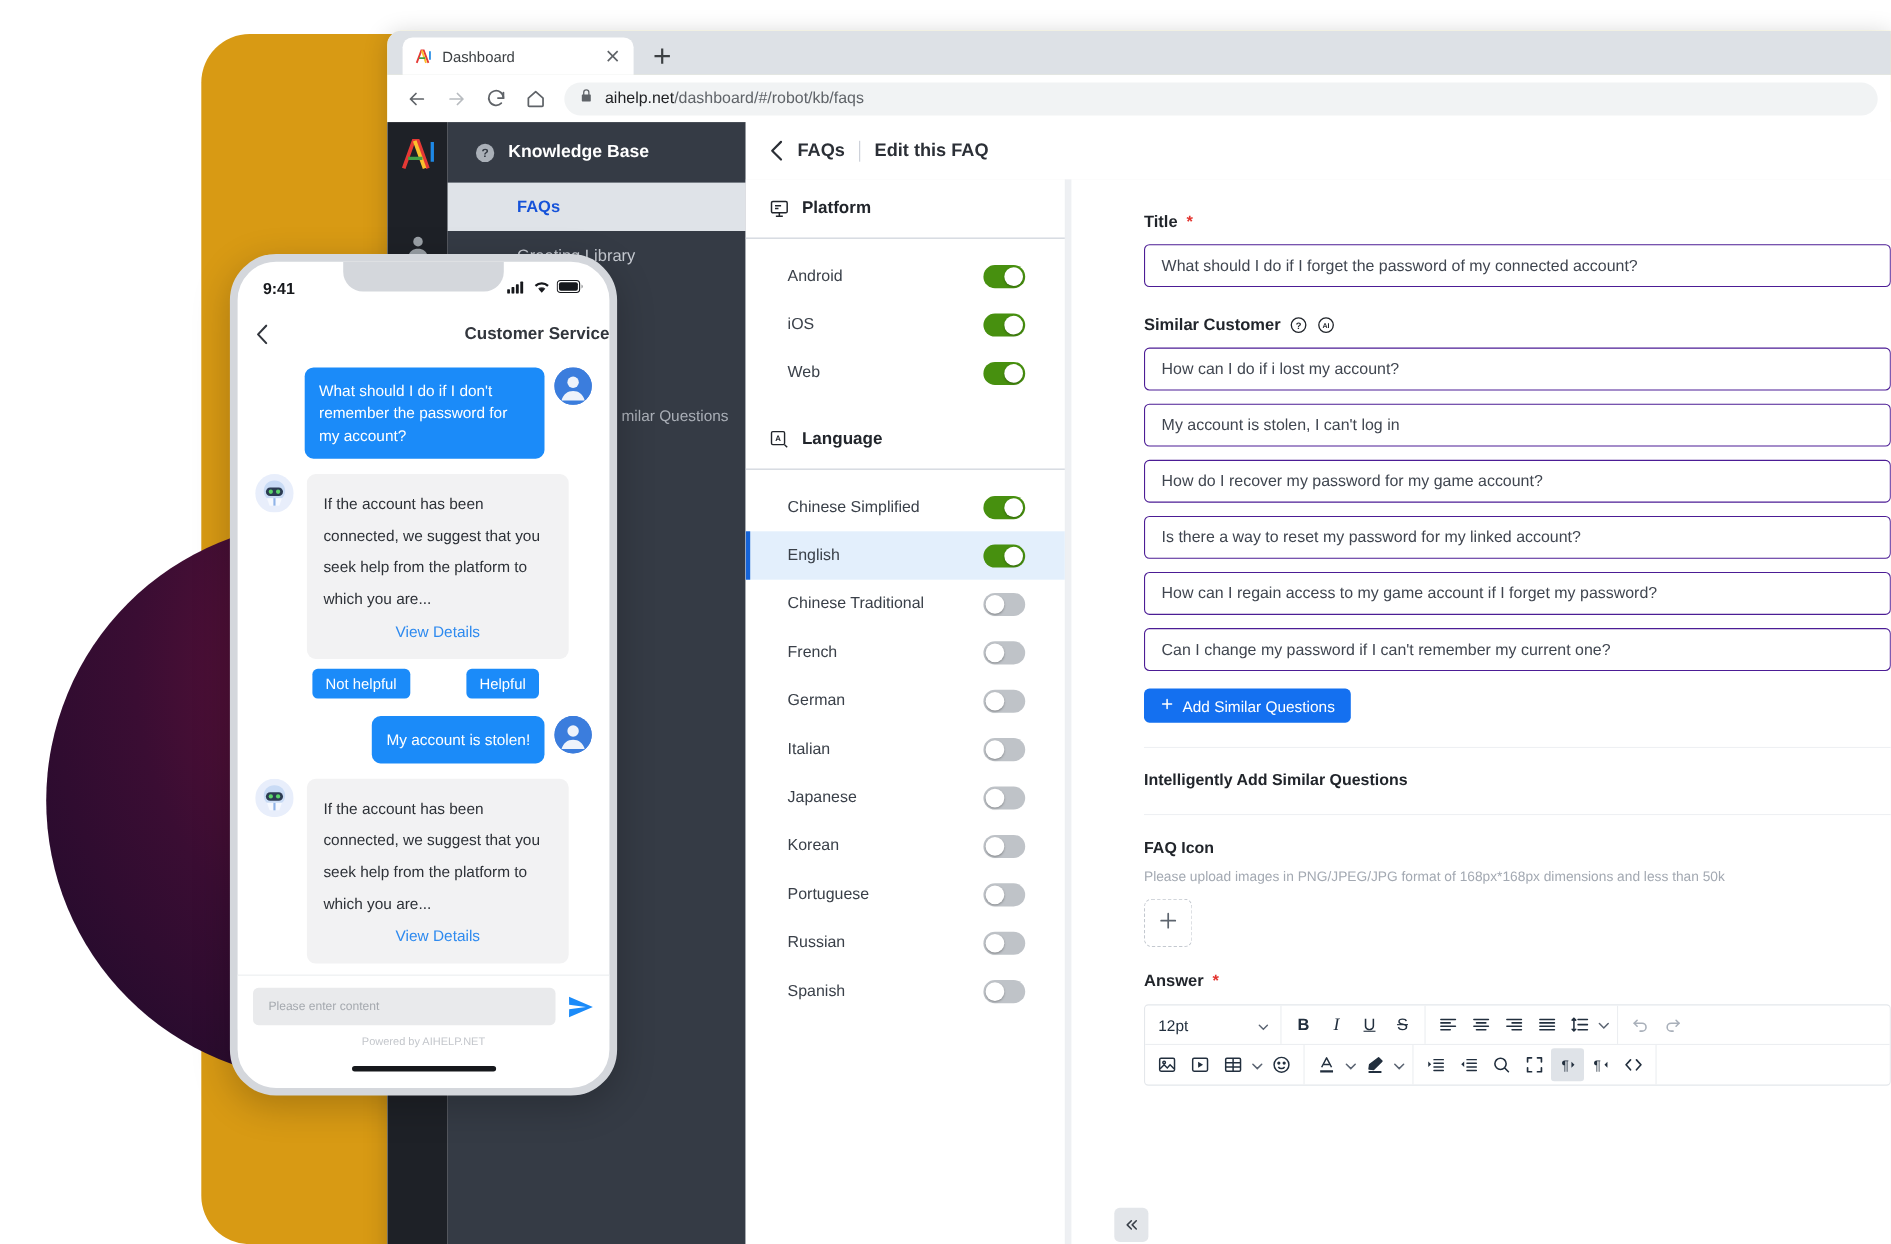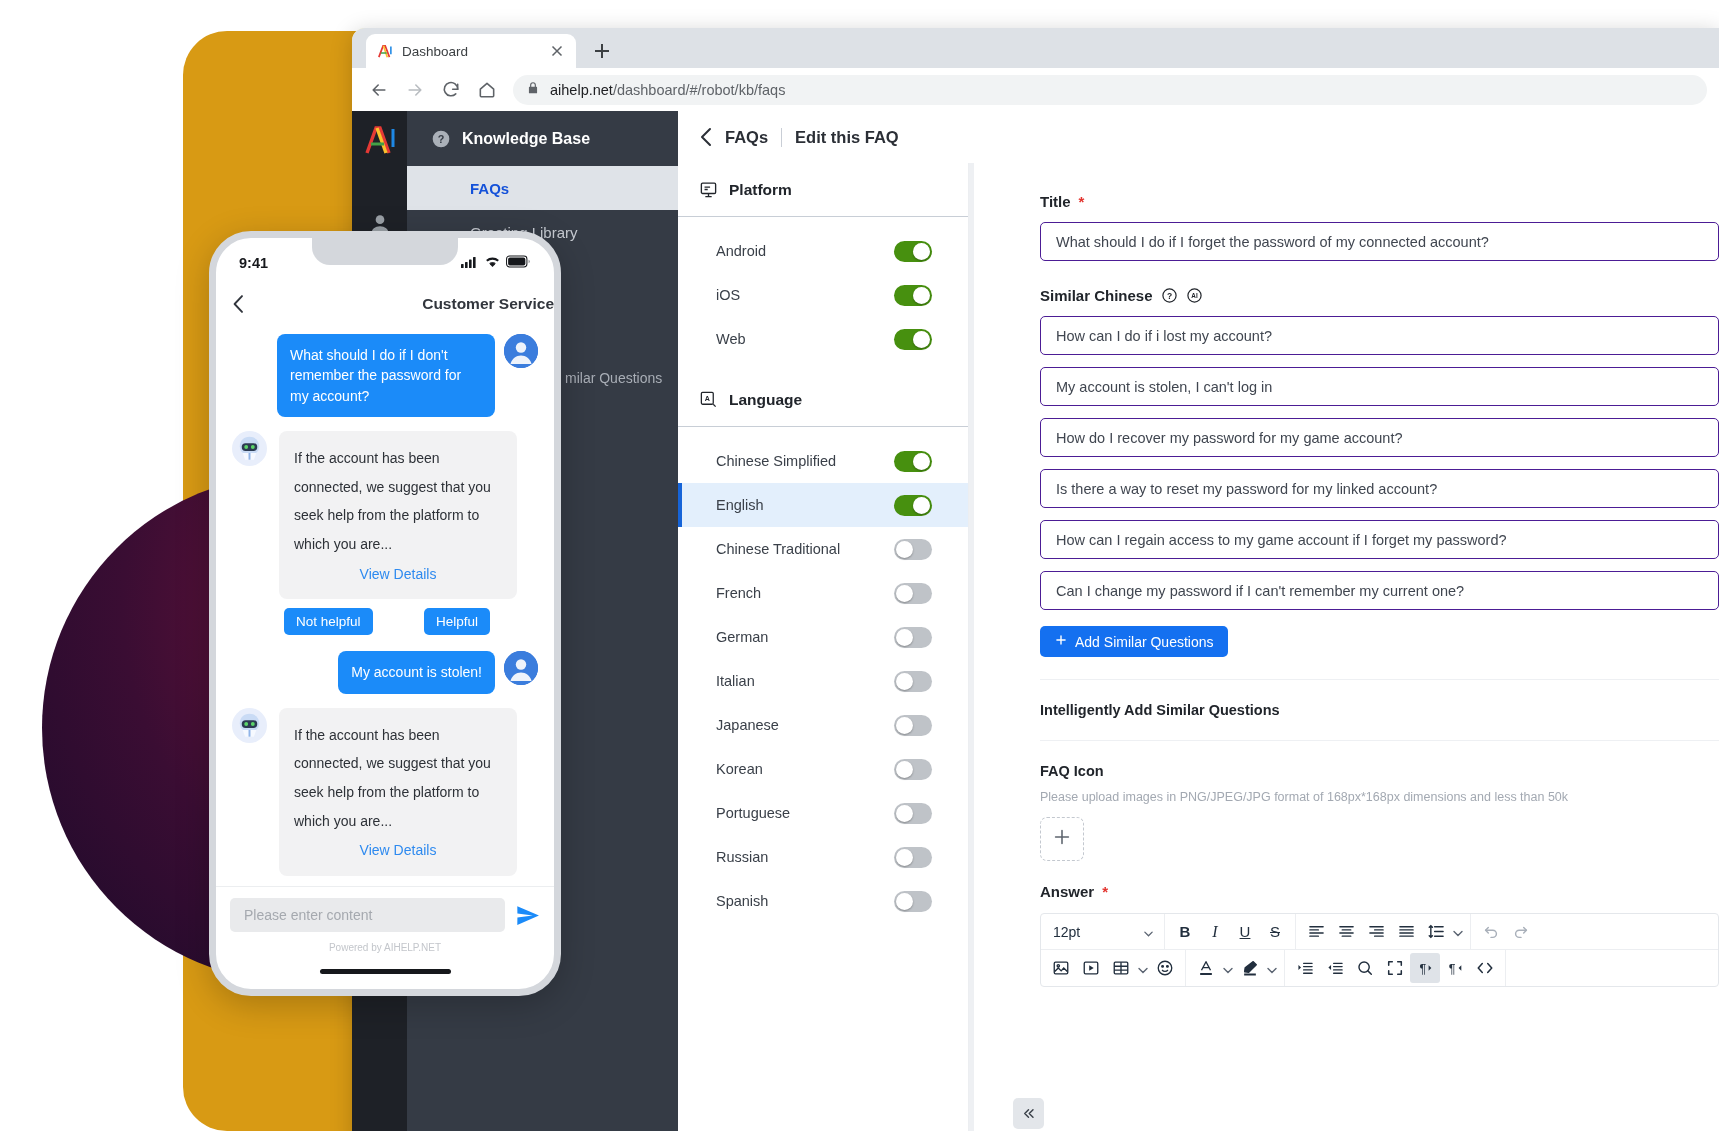--- a/index.html
+++ b/index.html
@@ -167,21 +167,21 @@
     flex: 0 0 auto; display: flex; align-items: center; justify-content: center; }
   .botav { width: 35px; height: 35px; flex: 0 0 auto; }
   .fb-row { display: flex; gap: 4px; justify-content: space-between; padding: 0 48px 0 52px;
     margin-bottom: 16px; }
   .fb-btn { background: #1b8bf9; color: #fff; border-radius: 5px; font-size: 13.5px;
     padding: 6px 12px; }
 
   .ph-input { flex: 0 0 auto; background: #fff; border-top: 1px solid #eceef0;
     padding: 11px 14px 4px 14px; display: flex; align-items: center; gap: 10px; }
   .ph-field { flex: 1 1 auto; height: 34px; background: #e9eaec; border-radius: 5px;
-    display: flex; align-items: center; padding: 0 14px; font-size: 14px; color: #a5a9af; }
+    display: flex; align-items: center; padding: 0 14px; font-size: 11px; color: #a5a9af; }
   .send-ic { width: 25px; height: 25px; color: #1b8bf9; flex: 0 0 auto; }
   .powered { text-align: center; font-size: 10px; color: #c3c6cb; padding: 6px 0 0 0; flex: 0 0 auto; }
   .homebar { height: 36px; display: flex; align-items: center; justify-content: center; flex: 0 0 auto; }
   .homebar i { display: block; width: 131px; height: 5px; border-radius: 3px; background: #16181c; }
 
   
   .ghost-text { position: absolute; left: 565px; top: 370px; font-size: 14px;
     color: #a9aeb6; z-index: 6; white-space: nowrap; }
 </style>
 </head>
@@ -388,21 +388,21 @@
           <div class="formcard">
             <div class="fld-label">
               <span>Title</span>
               <span class="req">*</span>
             </div>
             <div class="inp">
               <span>What should I do if I forget the password of my connected account?</span>
             </div>
 
             <div class="fld-label" style="margin-top:26px">
-              <span>Similar Chinese</span>
+              <span>Similar Customer</span>
               <span class="mini-ic">
                 <svg viewBox="0 0 24 24" width="17" height="17" fill="none" stroke="currentColor" stroke-width="1.7">
                   <circle cx="12" cy="12" r="9.3"></circle>
                   <text x="12" y="16.5" text-anchor="middle" font-size="12" fill="currentColor" stroke="none" font-family="Liberation Sans, sans-serif">?</text>
                 </svg>
               </span>
               <span class="mini-ic">
                 <svg viewBox="0 0 24 24" width="17" height="17" fill="none" stroke="currentColor" stroke-width="1.7">
                   <circle cx="12" cy="12" r="9.3"></circle>
                   <text x="12" y="16" text-anchor="middle" font-size="9" fill="currentColor" stroke="none" font-family="Liberation Sans, sans-serif">AI</text>

